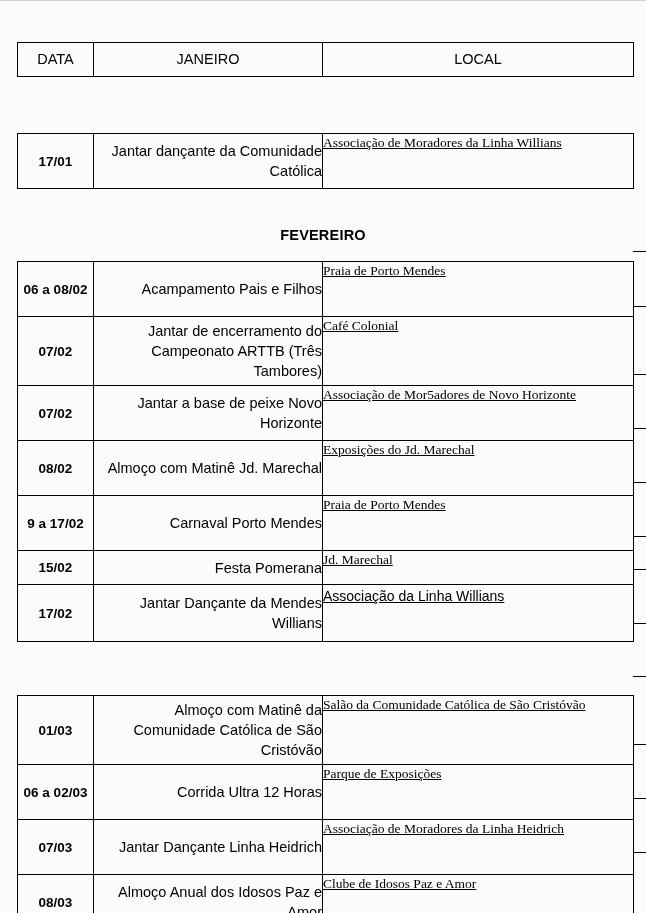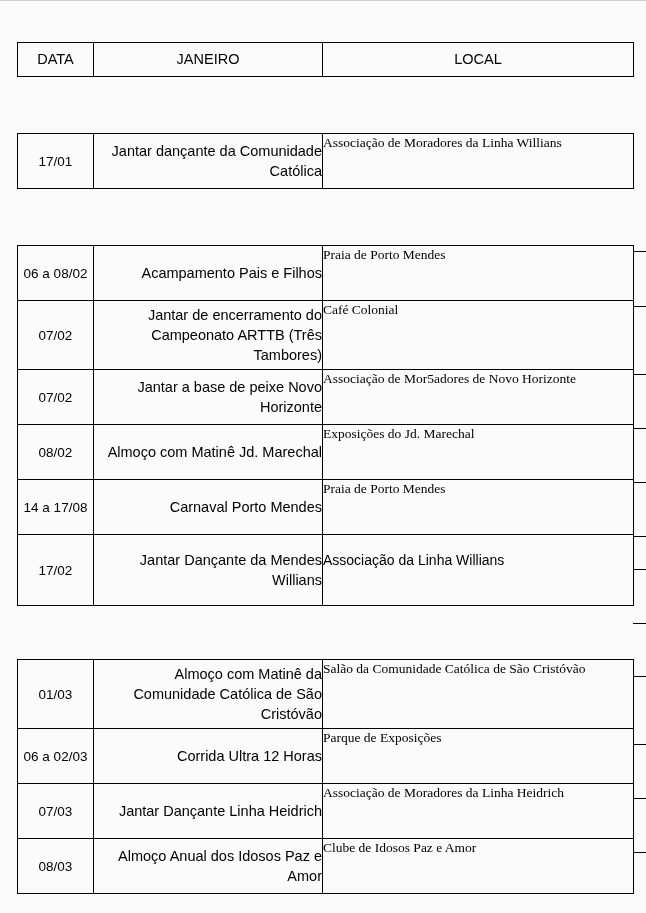--- a/index.html
+++ b/index.html
@@ -69,41 +69,43 @@
     white-space: nowrap;
   }
 
   
   .cell-data {
     text-align: center;
     vertical-align: middle;
     font-size: 13.5px;
     line-height: 17px;
     padding: 3px 2px;
+    font-weight: bold;
   }
   .cell-event {
     text-align: right;
     vertical-align: middle;
     font-size: 14.5px;
     line-height: 20px;
     padding: 4px 1px;
   }
   .cell-local {
     text-align: left;
     vertical-align: top;
     font-family: "Liberation Serif", serif;
     font-size: 13.5px;
     line-height: 18px;
     padding: 5px 3px 4px 3px;
+    text-decoration: underline;
   }
   .cell-local.sansloc {
     font-family: "Liberation Sans", sans-serif;
     font-size: 14px;
     line-height: 19px;
-    padding-top: 16px;
+    padding-top: 2px;
   }
 
   .row-tall td { height: 54px; }
   .row-short td { height: 33px; }
   .row-xtall td { height: 68px; }
 
   
   .month-title {
     text-align: center;
     font-size: 14.5px;
@@ -170,20 +172,21 @@
         <tr class="row-tall">
           <td class="cell-data">17/01</td>
           <td class="cell-event">Jantar dançante da Comunidade Católica</td>
           <td class="cell-local">Associação de Moradores da Linha Willians</td>
         </tr>
       </tbody>
     </table>
 
     <div class="sp-jan-end"></div>
 
+    <div class="month-title">FEVEREIRO</div>
 
     <div class="sp-feb-tbl"></div>
 
     <table class="sched">
       <colgroup>
         <col class="c-data">
           <col class="c-event">
           <col class="c-local">
       </colgroup>
       <tbody>
@@ -201,23 +204,28 @@
           <td class="cell-data">07/02</td>
           <td class="cell-event">Jantar a base de peixe Novo Horizonte</td>
           <td class="cell-local">Associação de Mor5adores de Novo Horizonte</td>
         </tr>
         <tr class="row-tall">
           <td class="cell-data">08/02</td>
           <td class="cell-event">Almoço com Matinê Jd. Marechal</td>
           <td class="cell-local">Exposições do Jd. Marechal</td>
         </tr>
         <tr class="row-tall">
-          <td class="cell-data">14 a 17/08</td>
+          <td class="cell-data">9 a 17/02</td>
           <td class="cell-event">Carnaval Porto Mendes</td>
           <td class="cell-local">Praia de Porto Mendes</td>
+        </tr>
+        <tr class="row-short">
+          <td class="cell-data">15/02</td>
+          <td class="cell-event">Festa Pomerana</td>
+          <td class="cell-local">Jd. Marechal</td>
         </tr>
         <tr class="row-tall">
           <td class="cell-data">17/02</td>
           <td class="cell-event">Jantar Dançante da Mendes Willians</td>
           <td class="cell-local sansloc">Associação da Linha Willians</td>
         </tr>
       </tbody>
     </table>
 
     <div class="sp-feb-end"></div>

